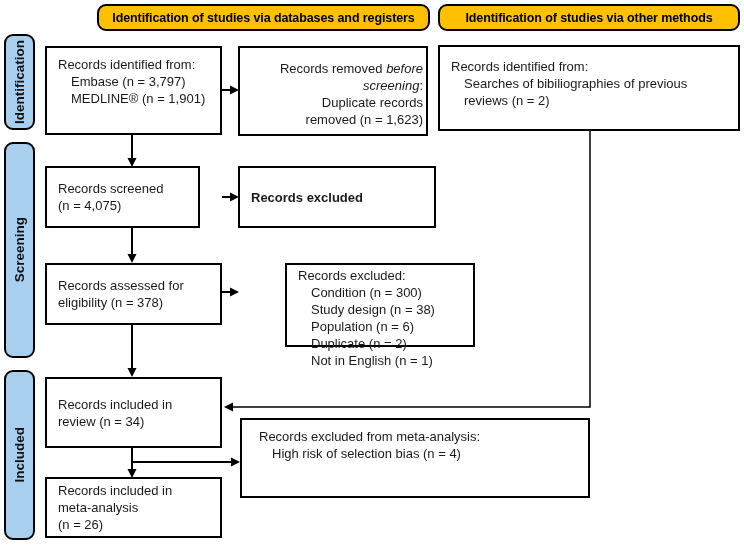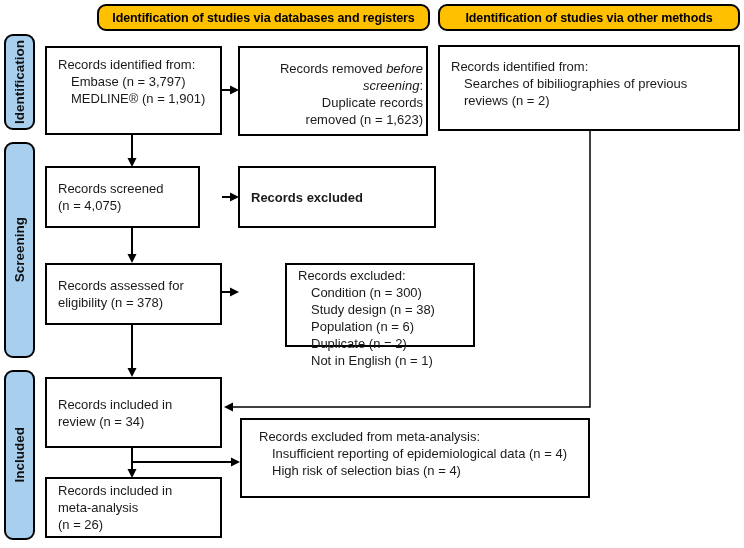--- a/index.html
+++ b/index.html
@@ -163,21 +163,20 @@
     <div class="ln indent">Not in English (n = 1)</div>
   </div>
 
   <div class="box b8 vcenter">
     <div class="ln">Records included in</div>
     <div class="ln">review (n = 34)</div>
   </div>
 
   <div class="box b9">
     <div class="ln">Records excluded from meta-analysis:</div>
-    <div class="ln indent">Insufficient reporting of epidemiological data (n = 4)</div>
     <div class="ln indent">High risk of selection bias (n = 4)</div>
   </div>
 
   <div class="box b10 vcenter">
     <div class="ln">Records included in</div>
     <div class="ln">meta-analysis</div>
     <div class="ln">(n = 26)</div>
   </div>
 
 </div>

